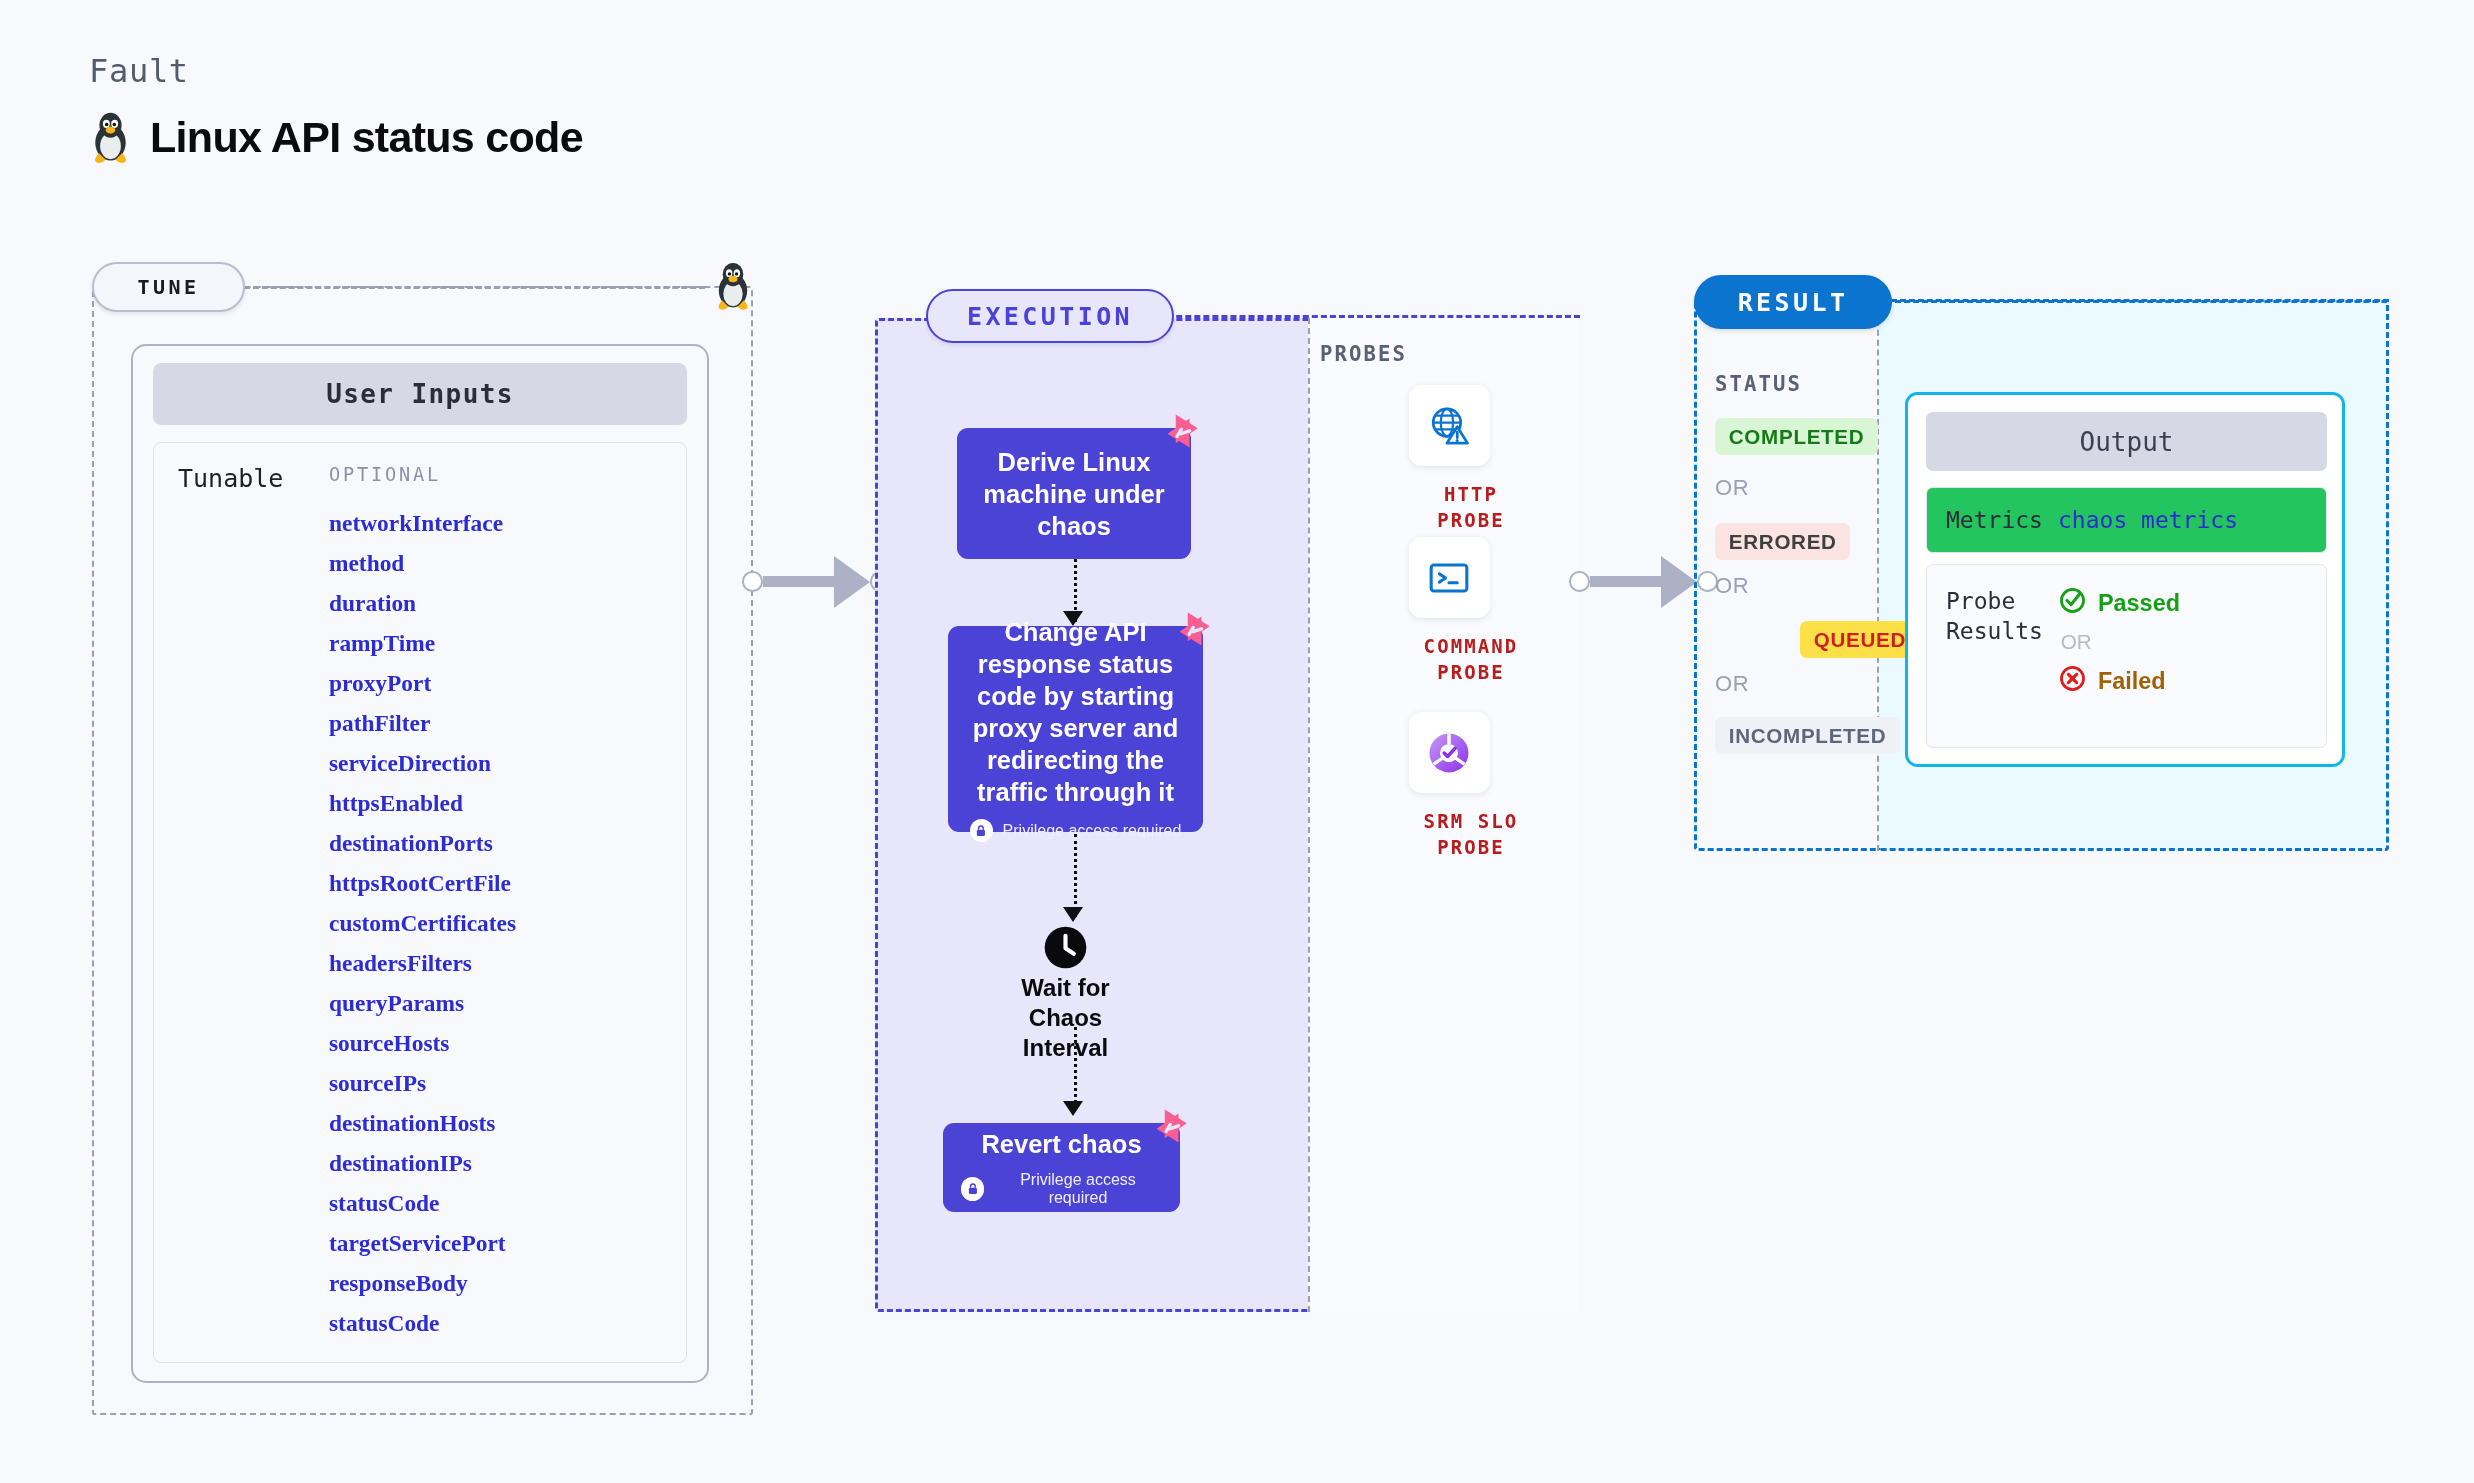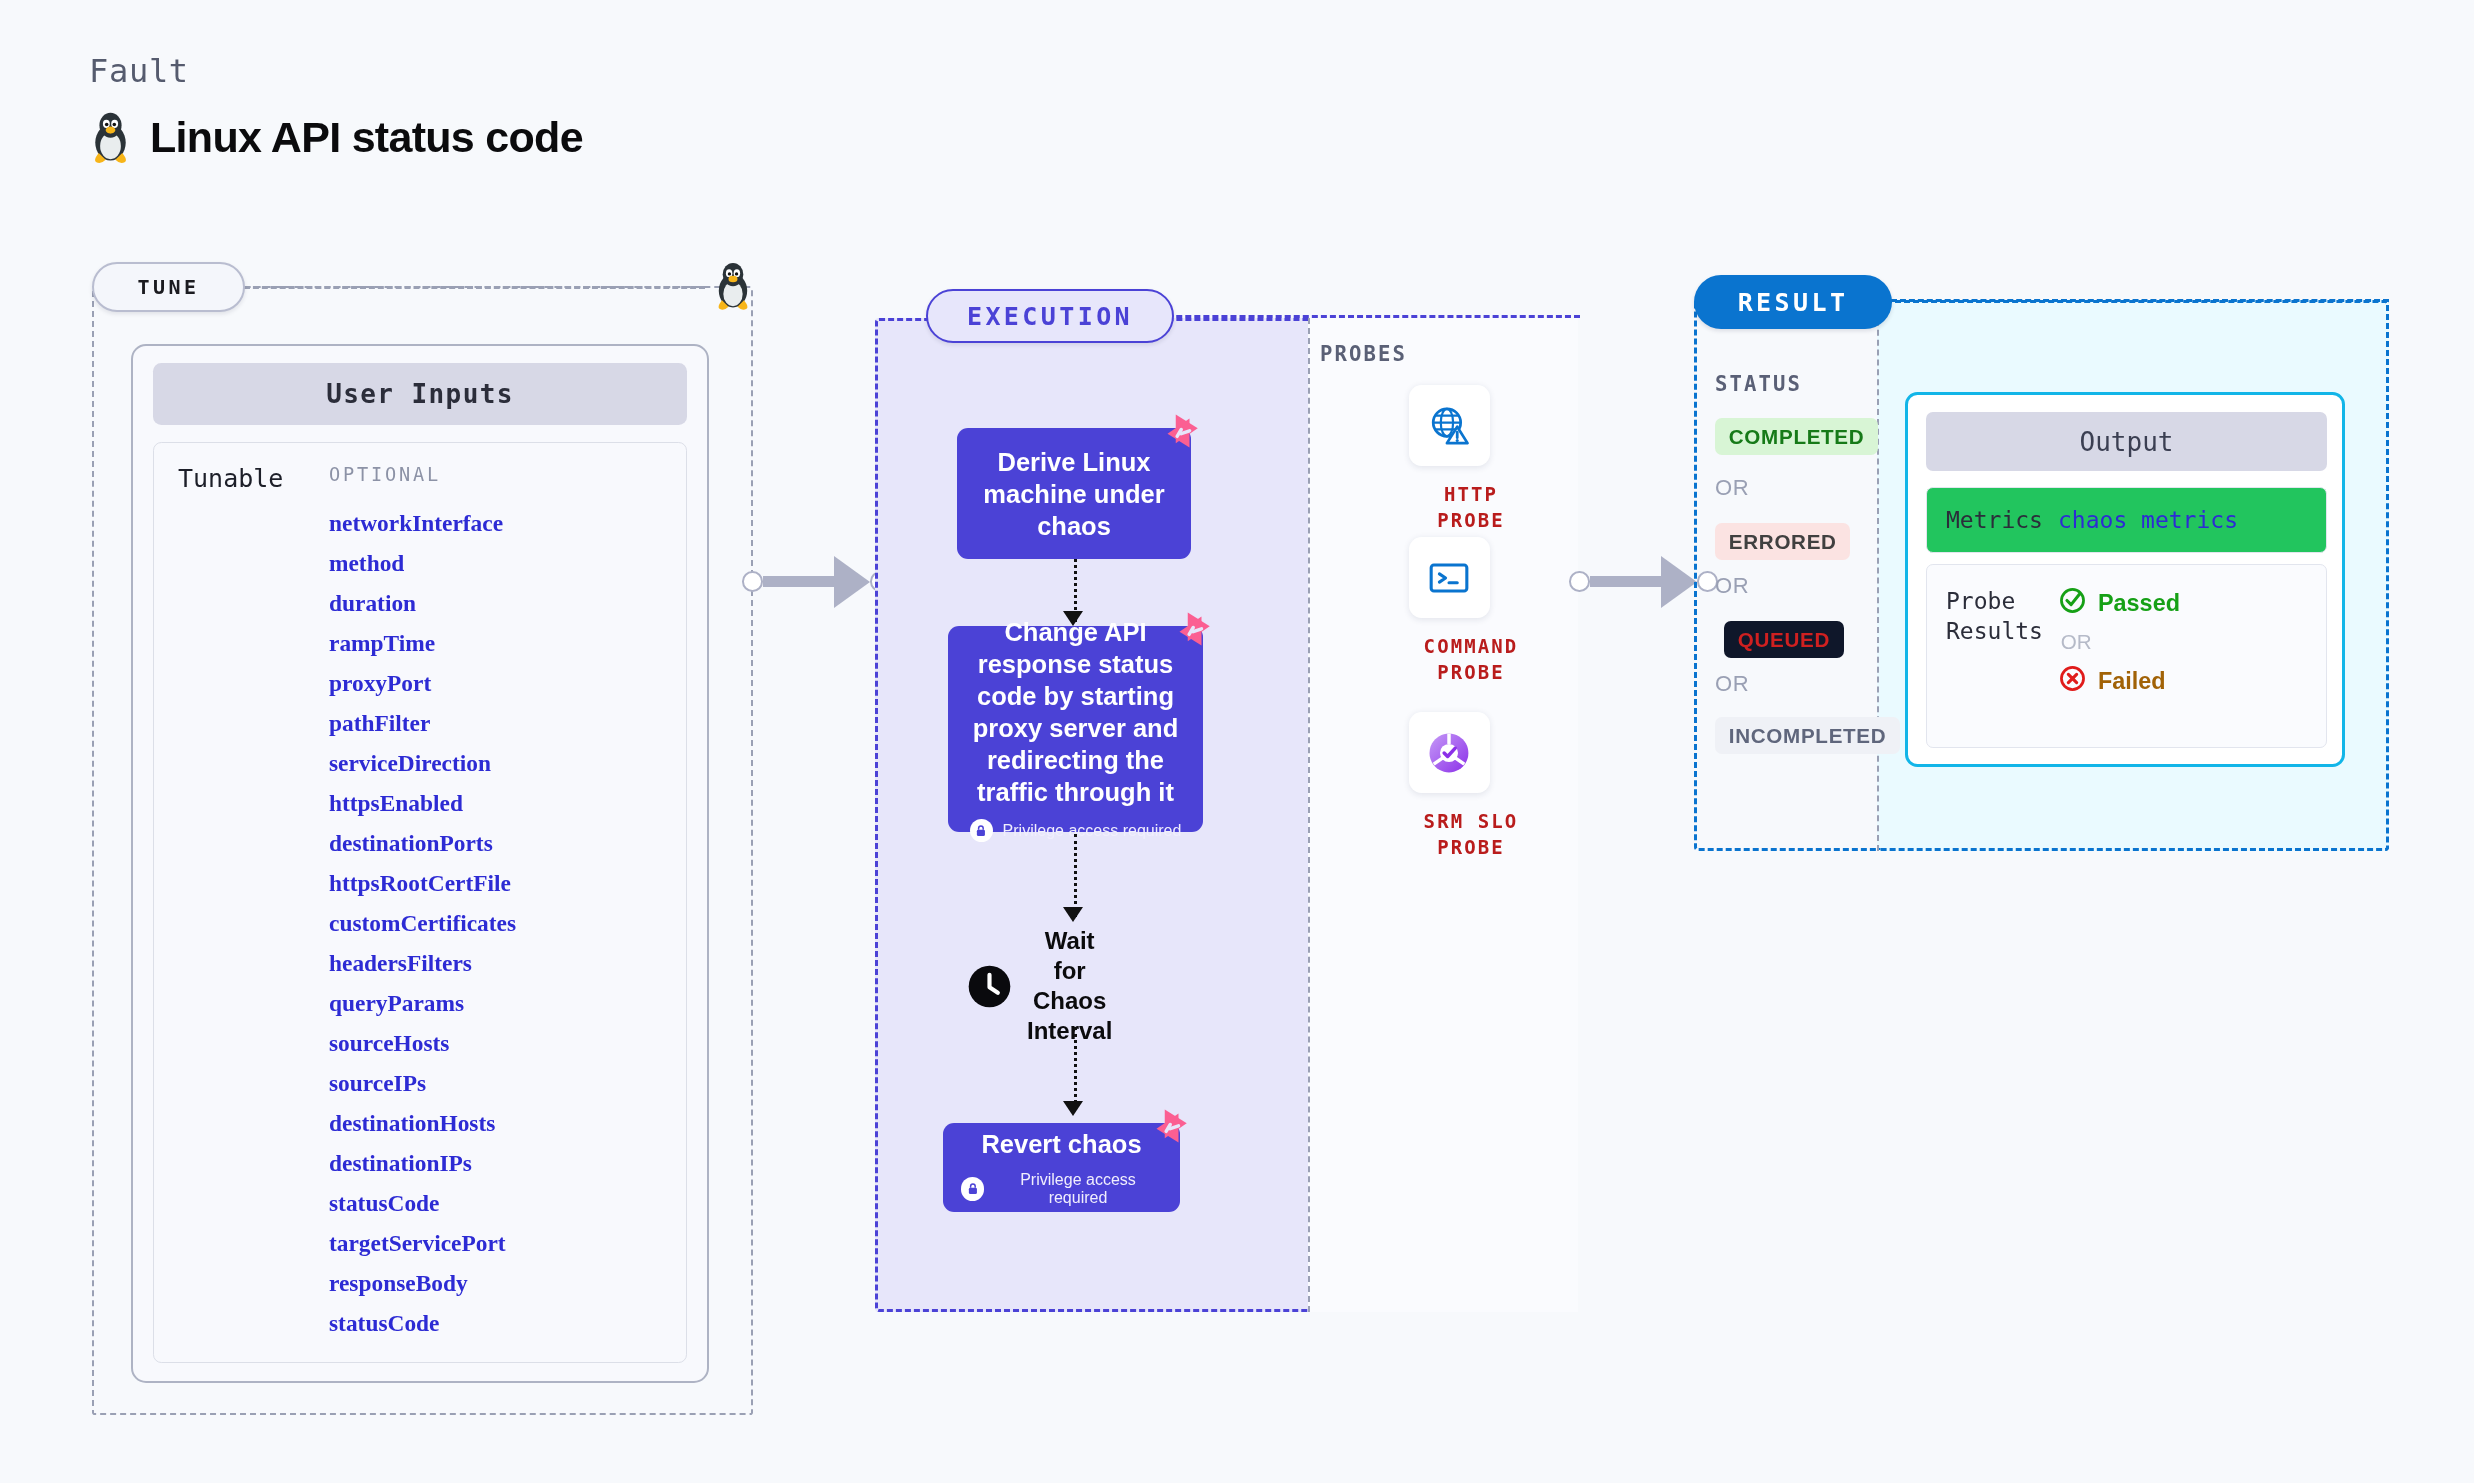--- a/index.html
+++ b/index.html
@@ -128,22 +128,22 @@
     width: 23.4px; height: 23.4px; border-radius: 50%; background: #fff;
     display: flex; align-items: center; justify-content: center; flex: 0 0 auto;
   }
   .corner-badge { position: absolute; right: -15px; top: -15px; width: 44px; height: 44px; }
 
   .node-derive { left: 957px; top: 428px; width: 234px; height: 131px; }
   .node-change { left: 948px; top: 626px; width: 255px; height: 206px; }
   .node-revert { left: 943px; top: 1123px; width: 237px; height: 89px; }
 
   .wait-block {
-    position: absolute; left: 968px; top: 926px; width: 131px;
-    display: flex; flex-direction: row; align-items: center; gap: 16px;
+    position: absolute; left: 1000px; top: 926px; width: 131px;
+    display: flex; flex-direction: column; align-items: center; gap: 4px;
   }
   .clock { width: 43px; height: 43px; }
   .wait-label { font-size: 24px; font-weight: 700; color: #0b0b0d; text-align: center; line-height: 30px; }
 
   .vline { position: absolute; width: 0; border-left: 3.4px dotted #111; }
   .arrowhead {
     position: absolute; width: 0; height: 0;
     border-left: 10.3px solid transparent; border-right: 10.3px solid transparent;
     border-top: 15px solid #111;
   }
@@ -177,21 +177,21 @@
   }
   .badge {
     position: absolute; border-radius: 6.9px; display: flex; align-items: center;
     padding: 0 13.8px; height: 37px; font-size: 20.6px; font-weight: 700; letter-spacing: 0.7px;
   }
   .or-text {
     position: absolute; font-size: 22px; color: #9aa0b4; letter-spacing: 0.7px;
   }
   .b-completed { left: 1715px; top: 418px; background: #d8f5d5; color: #167a18; }
   .b-errored   { left: 1715px; top: 523px; background: #fbe3e2; color: #404040; }
-  .b-queued    { left: 1724px; top: 621px; background: #0f172a; color: #cf2020; }
+  .b-queued    { left: 1800px; top: 621px; background: #fde047; color: #cf2020; }
   .b-incompleted { left: 1715px; top: 717px; background: #eff1f6; color: #5f667c; }
   .or-1 { left: 1715px; top: 475px; }
   .or-2 { left: 1715px; top: 573px; }
   .or-3 { left: 1715px; top: 671px; }
 
   .output-card {
     position: absolute; left: 1905px; top: 392px; width: 440px; height: 375px;
     border: 3.4px solid #12b5e8; border-radius: 12.4px; background: #fff;
   }
   .output-head {

